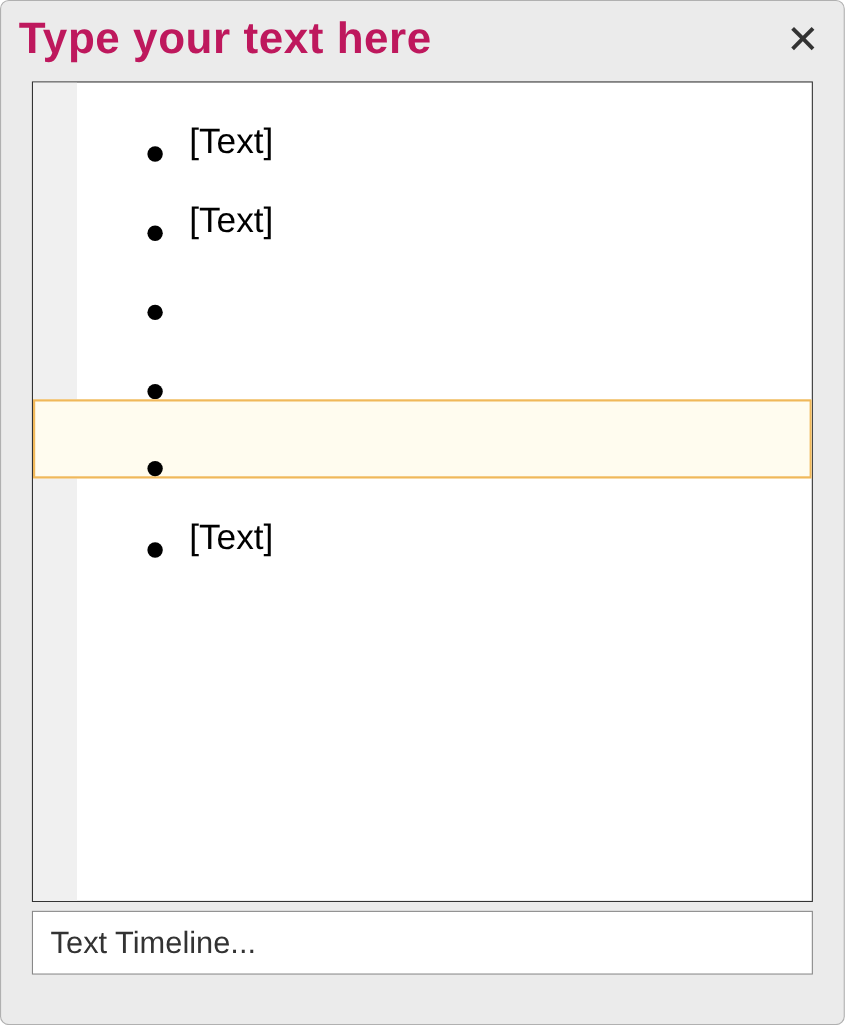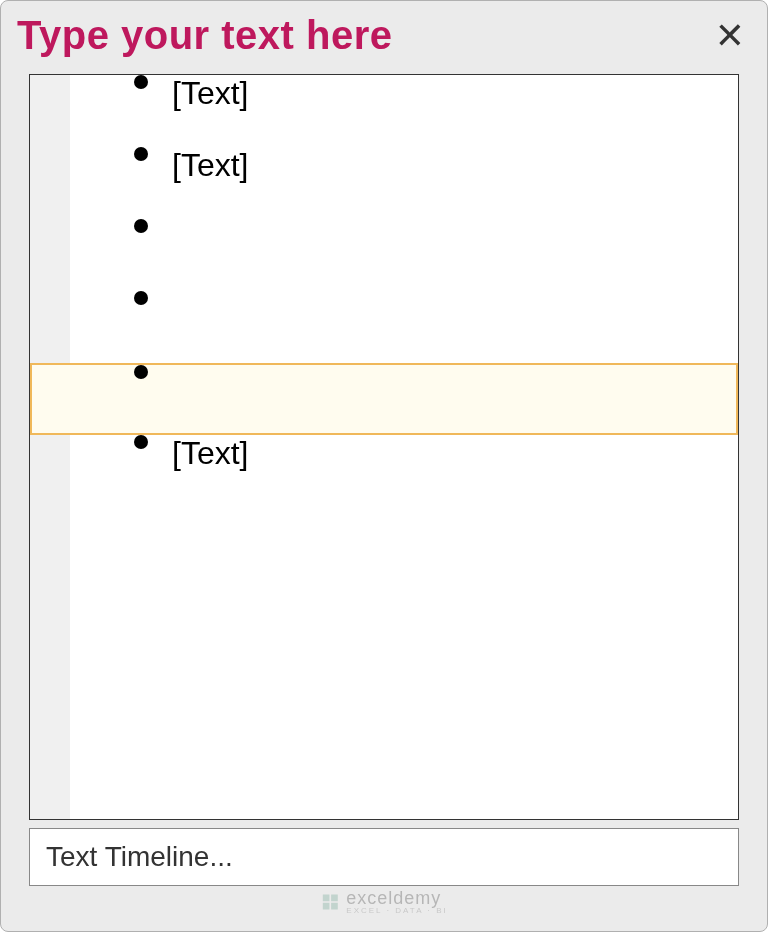--- a/index.html
+++ b/index.html
@@ -58,21 +58,21 @@
       width: 40px;
       height: 100%;
       background: #f0f0f0;
     }
     .list-area {
       position: relative;
       z-index: 1;
     }
     .list-row {
       display: flex;
-      align-items: flex-start;
+      align-items: flex-end;
       height: 72px;
       padding-left: 104px;
       position: relative;
     }
     .list-row .bullet {
       width: 14px;
       height: 14px;
       background: #000;
       border-radius: 50%;
       margin-right: 24px;
@@ -163,22 +163,13 @@
         <span class="bullet"></span>
         <span class="item-text">[Text]</span>
       </div>
     </div>
   </div>
 
   <div class="footer-box">
     <span>Text Timeline...</span>
   </div>
 
-  <div class="watermark">
-    <svg class="watermark-icon" viewBox="0 0 24 24">
-      <path fill="#7a9" d="M3 3h8v8H3zM13 3h8v8h-8zM3 13h8v8H3zM13 13h8v8h-8z"></path>
-    </svg>
-    <div class="watermark-text">
-      <span class="watermark-main">exceldemy</span>
-      <span class="watermark-sub">EXCEL · DATA · BI</span>
-    </div>
-  </div>
 </div>
 
 </body></html>

